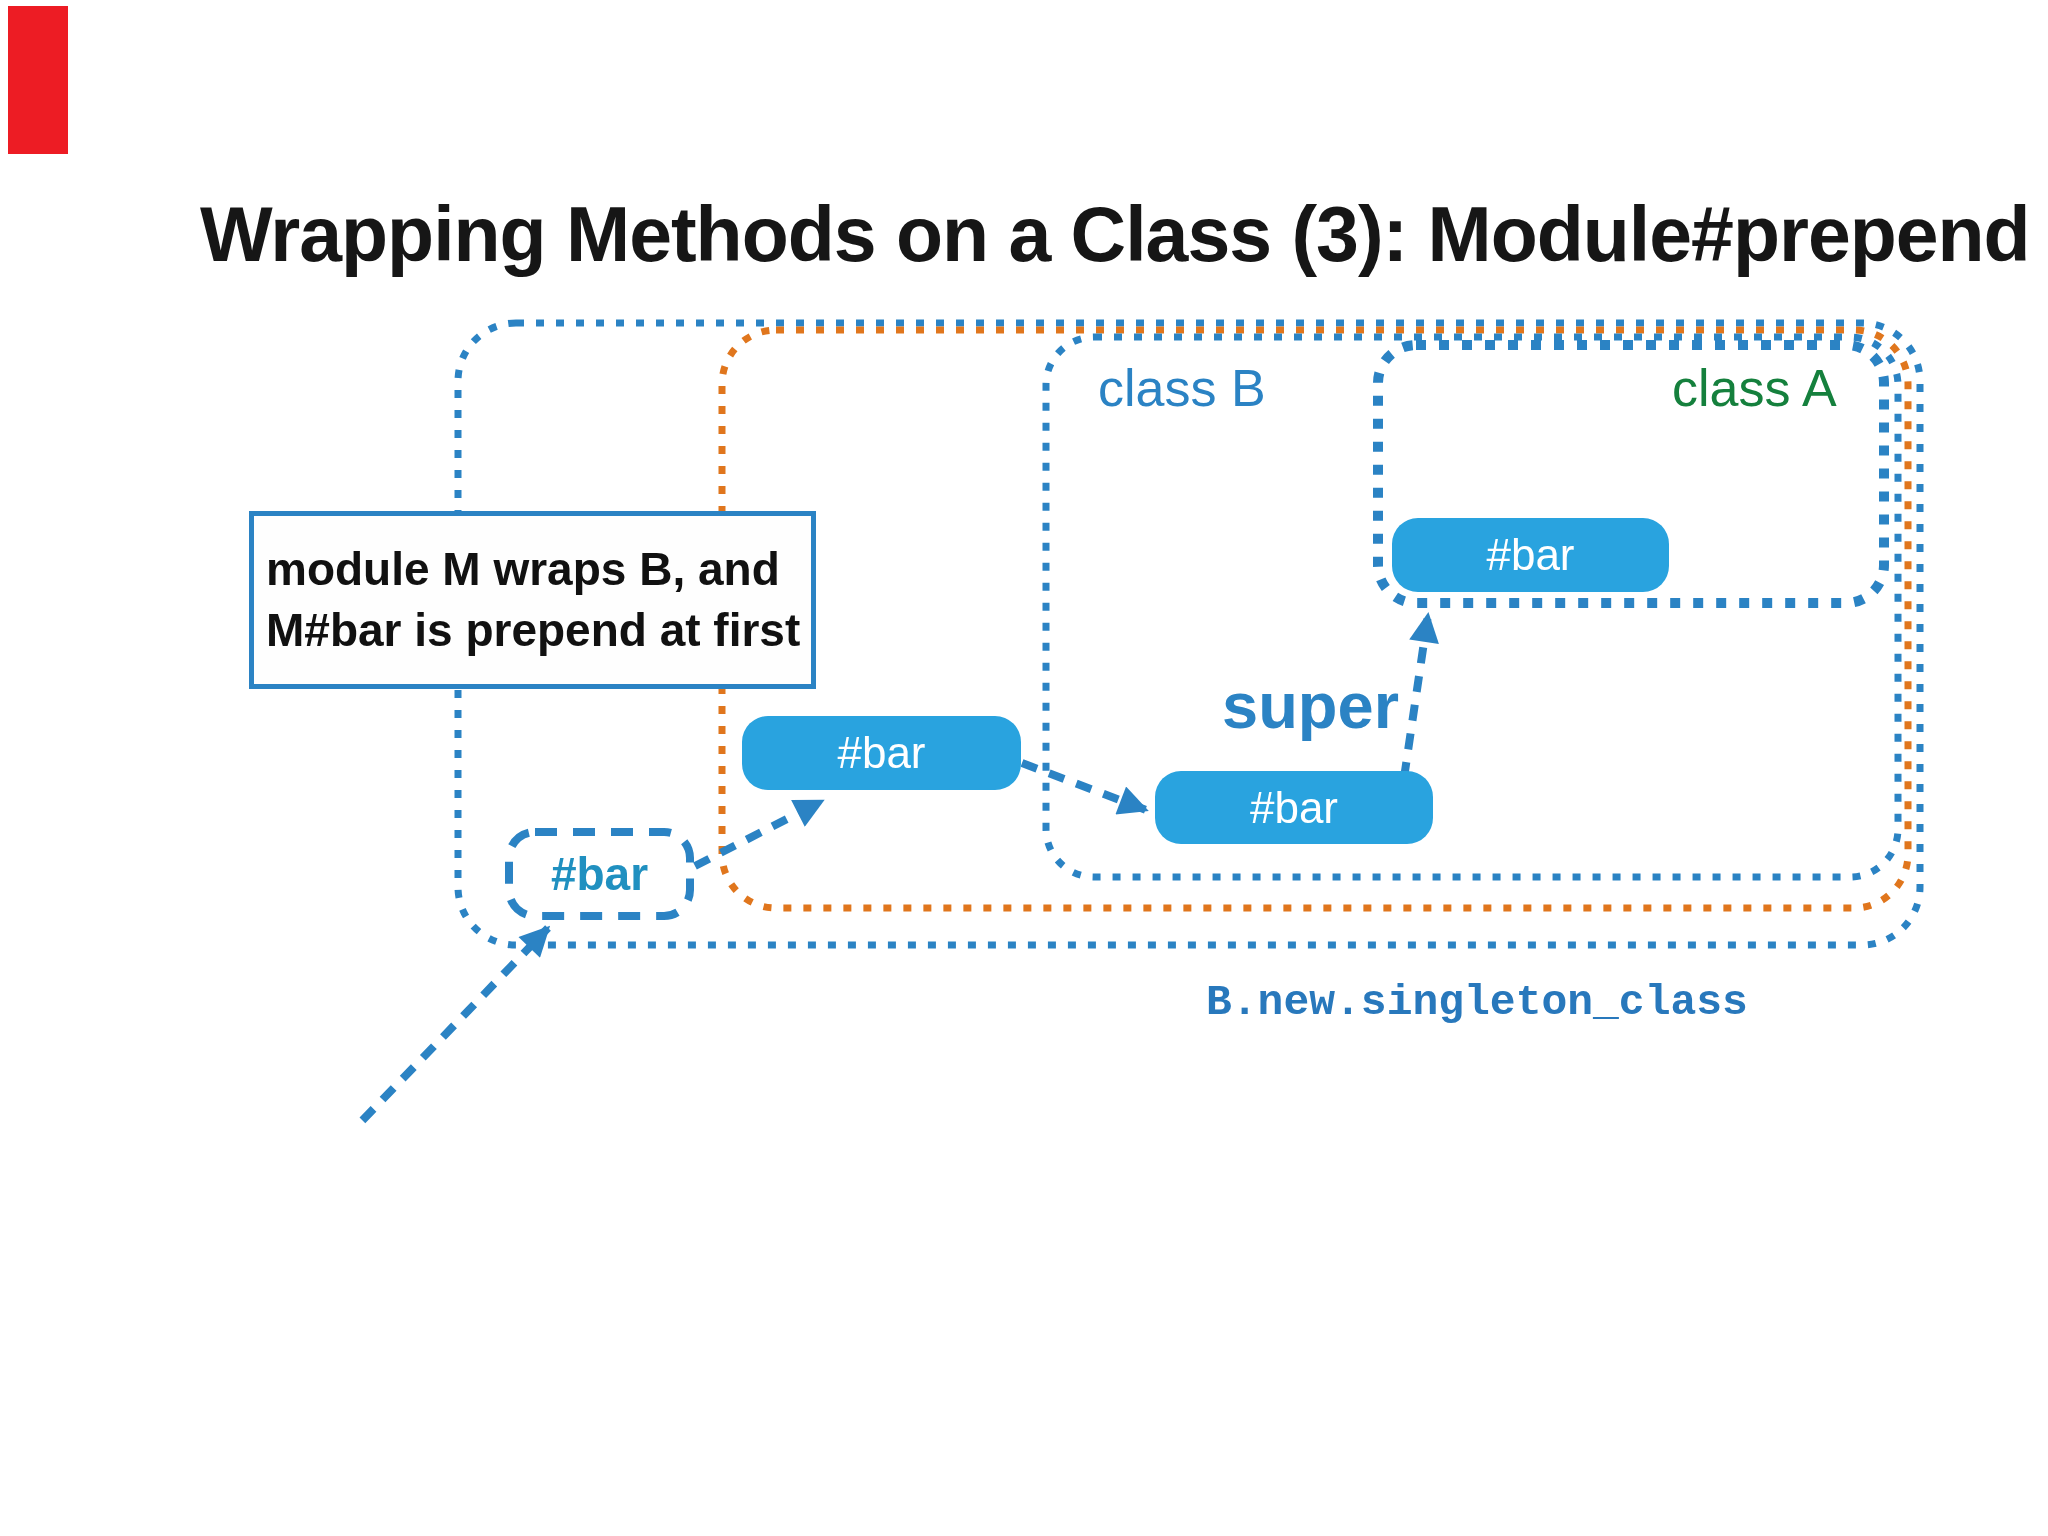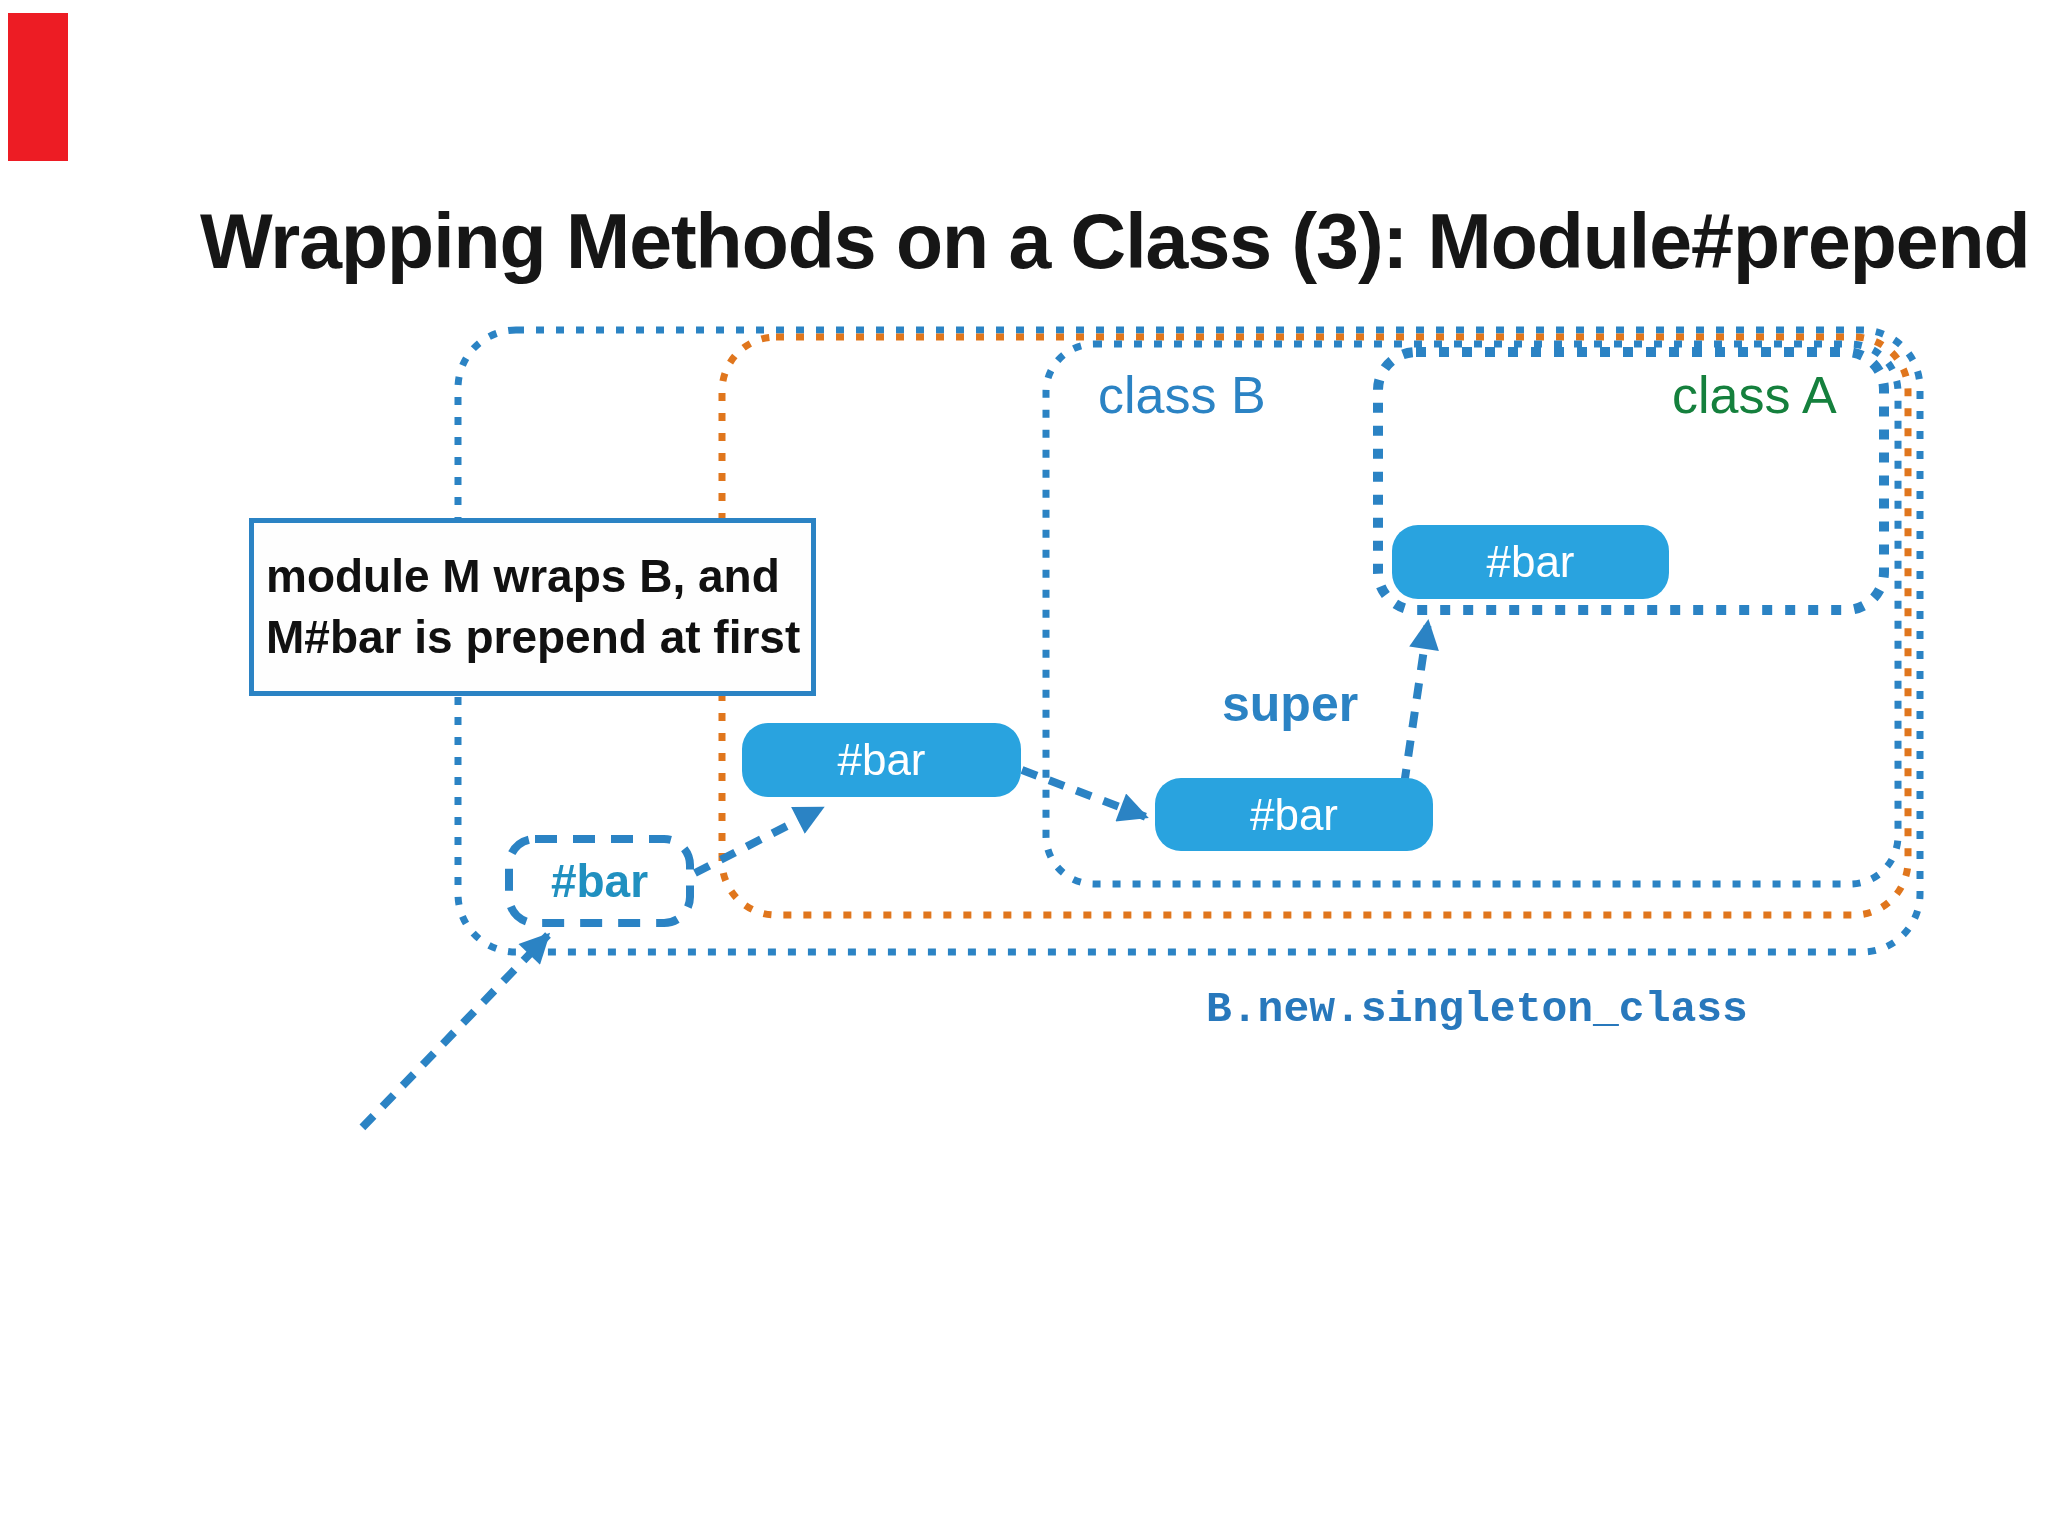--- a/index.html
+++ b/index.html
@@ -1,33 +1,32 @@
 <!DOCTYPE html>
 <html><head>
 <meta charset="utf-8">
 <style>
   html,body{margin:0;padding:0;background:#ffffff;}
   #slide{
     position:relative;width:2048px;height:1124px;background:#ffffff;overflow:hidden;
     font-family:"Liberation Sans",sans-serif;
-    margin-top:7px;
   }
   .abs{position:absolute;}
   #title{
     left:200px;top:190px;font-size:77px;font-weight:bold;color:#161616;
     white-space:nowrap;letter-spacing:-1px;
   }
   #red-marker{left:8px;top:6px;width:60px;height:148px;background:#ed1c24;}
   #diagram-svg{left:0;top:0;width:2048px;height:1536px;z-index:1;}
   
   .rect-label{font-size:52px;white-space:nowrap;z-index:3;}
   #label-module-m{left:752px;top:358px;color:#e0761d;}
   #label-class-b{left:1098px;top:358px;color:#2b83c4;text-align:center;}
   #label-class-a{left:1672px;top:358px;color:#15803d;}
-  #label-super{left:1222px;top:668px;color:#2b83c4;font-size:50px;font-weight:bold;z-index:3;}
+  #label-super{left:1222px;top:668px;color:#2b83c4;font-size:65px;font-weight:bold;z-index:3;}
   
   .method-box{
     background:#29a3df;border-radius:26px;color:#ffffff;font-size:44px;
     display:flex;align-items:center;justify-content:center;z-index:2;
   }
   #bar-a{left:1392px;top:518px;width:277px;height:74px;}
   #bar-m{left:742px;top:716px;width:279px;height:74px;}
   #bar-b{left:1155px;top:771px;width:278px;height:73px;}
   
   #bar-singleton-label{

